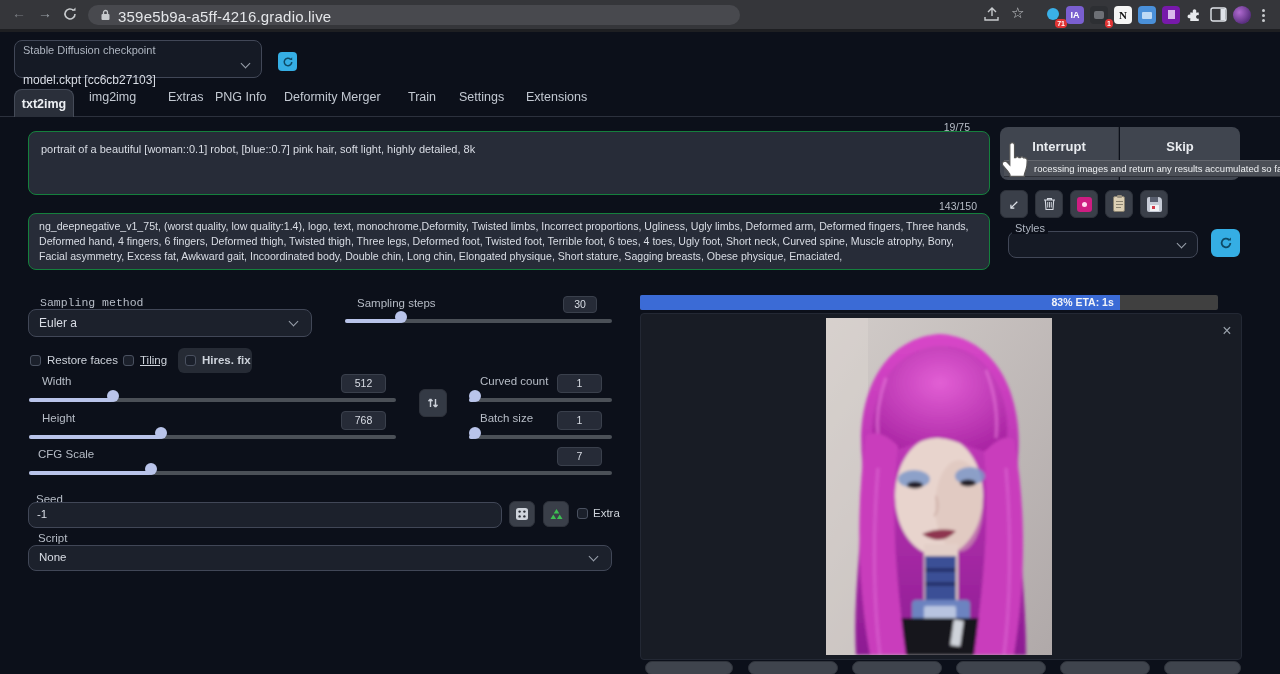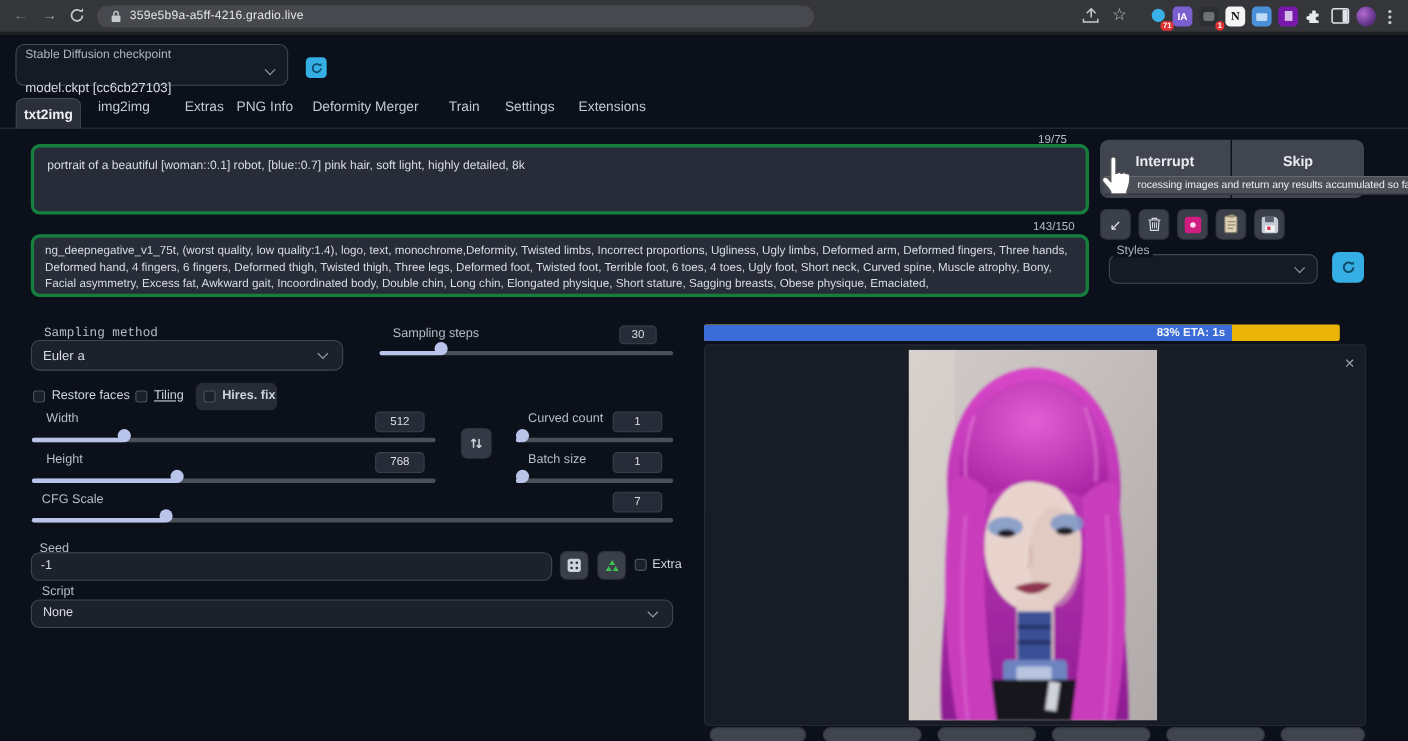--- a/index.html
+++ b/index.html
@@ -6,21 +6,21 @@
   html,body { width:1280px; height:674px; overflow:hidden; background:#0c101a;
     font-family:"Liberation Sans", sans-serif; }
   body { position:relative; }
   .abs { position:absolute; }
 
   
   #browser-bar { left:0; top:0; width:1280px; height:29px; background:#35363a; }
   #browser-strip { left:0; top:29px; width:1280px; height:3px; background:#1e1f22; }
   .nav-glyph { top:5px; font-size:14px; color:#9aa0a6; }
   #url-pill { left:88px; top:5px; width:652px; height:20px; background:#48494e; border-radius:10px; }
-  #url-text { left:118px; top:8px; font-size:11px; color:#e4e6e9; letter-spacing:.2px; }
+  #url-text { left:118px; top:8px; font-size:15px; color:#e4e6e9; letter-spacing:.2px; }
   .ext-icon { top:6px; width:18px; height:18px; border-radius:4px; }
   .badge { position:absolute; right:-5px; bottom:-4px; background:#e03434; color:#fff;
     font-size:7px; line-height:9px; padding:0 2px; border-radius:4px; font-weight:bold; }
   #avatar { background:radial-gradient(circle at 35% 35%, #b06ad0, #5a2f80 70%); border-radius:50%; }
   .dotmenu span { display:block; width:3px; height:3px; border-radius:50%; background:#c7cacd; margin:2px auto; }
 
   
   #page { left:0; top:32px; width:1280px; height:642px; background:#0c101a; }
 
   .fbox { position:absolute; border:1px solid #414757; border-radius:8px; background:#151a25; }
@@ -34,21 +34,21 @@
 
   
   .tab { position:absolute; top:90px; font-size:12.5px; color:#c3c9d2; white-space:nowrap; }
   #tab-active { left:14px; top:89px; width:60px; height:28px; background:#2a2f3a;
     border:1px solid #454b58; border-bottom:none; border-radius:8px 8px 0 0; z-index:2;
     color:#eceff3; font-weight:bold; font-size:12.5px; display:flex; align-items:center; justify-content:center; }
   #tab-underline { left:0; top:116px; width:1280px; height:1px; background:#2c313d; }
 
   
   .prompt-box { position:absolute; left:28px; width:962px; background:#272c38;
-    border:3px solid #15803d; border-radius:8px; color:#d9dde5; overflow:hidden; }
+    border:1px solid #15803d; border-radius:8px; color:#d9dde5; overflow:hidden; }
   .counter { position:absolute; font-size:10.5px; color:#b7bdc7; z-index:3; }
 
   
   .slider { position:absolute; height:12px; }
   .track { position:absolute; top:4px; left:0; right:0; height:4px; border-radius:2px; background:#4b5057; }
   .fill { position:absolute; top:0; left:0; height:4px; border-radius:2px; background:#b9c4ea; }
   .thumb { position:absolute; top:-4px; width:12px; height:12px; border-radius:50%;
     background:#b9c4ea; transform:translateX(-50%); }
 
   .ctl-label { position:absolute; font-size:11.5px; color:#b6bcc6; white-space:nowrap; }
@@ -62,21 +62,21 @@
     border-radius:6px; display:flex; align-items:center; justify-content:center; }
 
   
   .big-btn { position:absolute; top:127px; height:53px; background:#40454f; color:#e8ebef;
     font-size:13px; font-weight:bold; text-align:center; line-height:40px; }
   #tooltip { left:1004px; top:160px; width:276px; height:17px; background:#4b4f57;
     border-top:1px solid #63666d; border-bottom:1px solid #2e3138; z-index:5;
     font-size:9.5px; color:#eef0f2; line-height:15px; padding-left:30px; white-space:nowrap; overflow:hidden; }
   #cursor { left:995px; top:139px; width:40px; height:48px; z-index:9; }
 
-  #progress-track { left:640px; top:295px; width:578px; height:15px; background:#eab308; border-radius:2px; overflow:hidden; }
+  #progress-track { left:640px; top:295px; width:578px; height:15px; background:#404040; border-radius:2px; overflow:hidden; }
   #progress-fill { position:absolute; left:0; top:0; height:15px; background:#3b6bd6;
     text-align:right; font-size:10.5px; font-weight:bold; color:#f2f4f8; line-height:15px; padding-right:6px; }
 
   #preview-panel { left:640px; top:313px; width:602px; height:347px; background:#181c25;
     border:1px solid #232834; border-radius:4px; }
   #close-x { left:1218px; top:322px; width:18px; height:18px; color:#98a0aa; font-size:16px;
     line-height:18px; text-align:center; z-index:4; }
 
   .bottom-btn { position:absolute; top:661px; height:14px; background:#3f444d;
     border:1px solid #30343c; border-radius:8px; }

